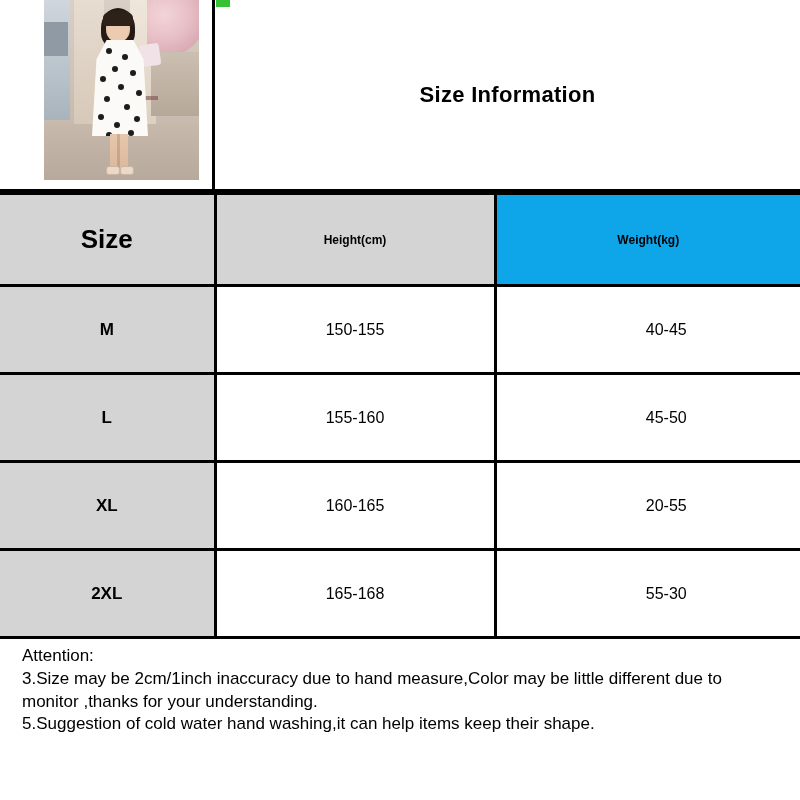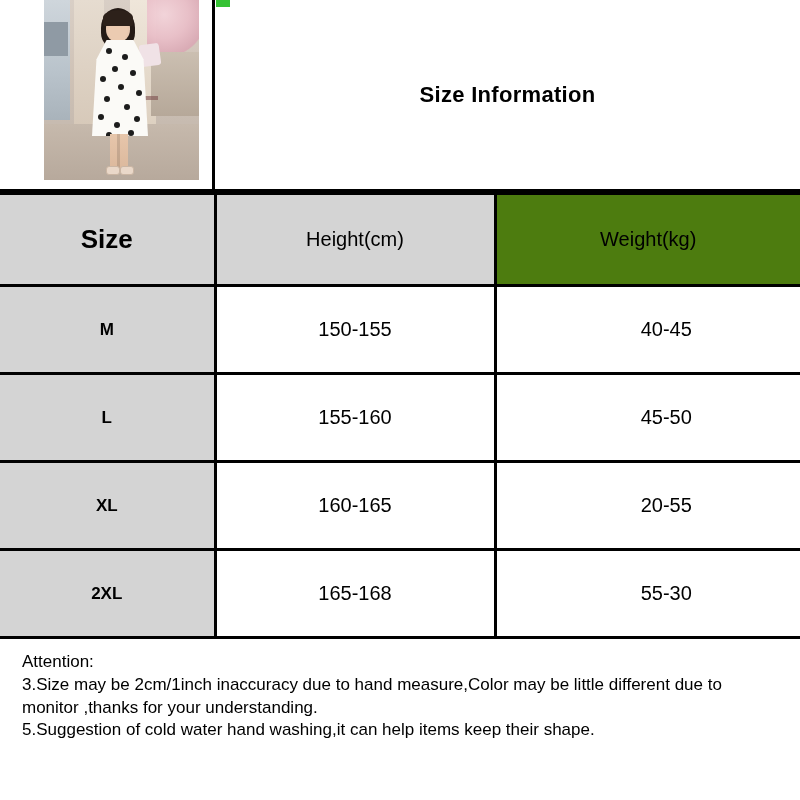--- a/index.html
+++ b/index.html
@@ -181,35 +181,35 @@
     background: #d4d4d4;
   }
   table.size-table th.h-height,
   table.size-table td.c-height {
     border-right: 3px solid #000;
     background: #d4d4d4;
   }
   table.size-table th.h-height { background: #d4d4d4; }
   table.size-table td.c-height { background: #ffffff; border-right: 3px solid #000; }
   table.size-table td.c-weight { background: #ffffff; padding-left: 36px; }
-  table.size-table th.h-weight { background: #4d7c0f; text-align: center; }
+  table.size-table th.h-weight { background: #0ea5e9; text-align: center; }
 
   thead tr { height: 92px; }
   tbody tr { height: 88px; }
 
   th.h-size { font-size: 26px; font-weight: bold; }
-  th.h-height, th.h-weight { font-size: 20px; font-weight: normal; }
+  th.h-height, th.h-weight { font-size: 12px; font-weight: bold; }
   td.c-size { font-size: 17px; font-weight: bold; }
-  td.c-height, td.c-weight { font-size: 20px; font-weight: normal; }
+  td.c-height, td.c-weight { font-size: 16px; font-weight: normal; }
 
   
   .attention {
     box-sizing: border-box;
     width: 792px;
-    padding: 12px 10px 8px 22px;
+    padding: 6px 10px 8px 22px;
     font-size: 17px;
     line-height: 1.32;
     background: #ffffff;
   }
   .attention .line { white-space: normal; }
   .attention .lead { margin-bottom: 1px; }
 
   .bottom-space { height: 44px; background: #fff; }
 </style>
 </head>

